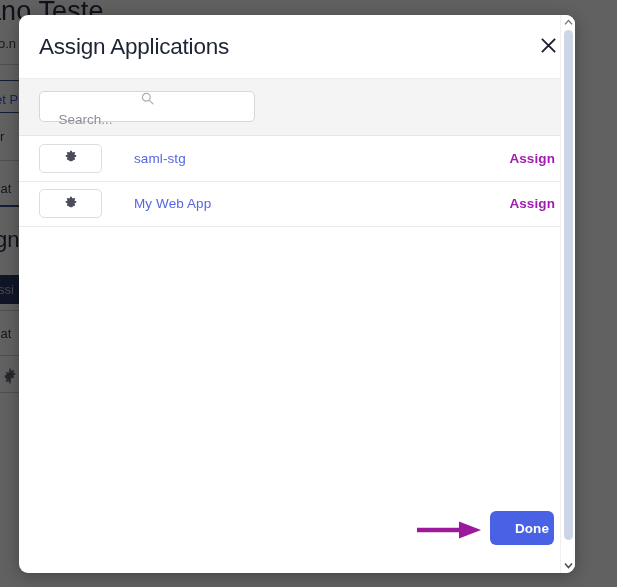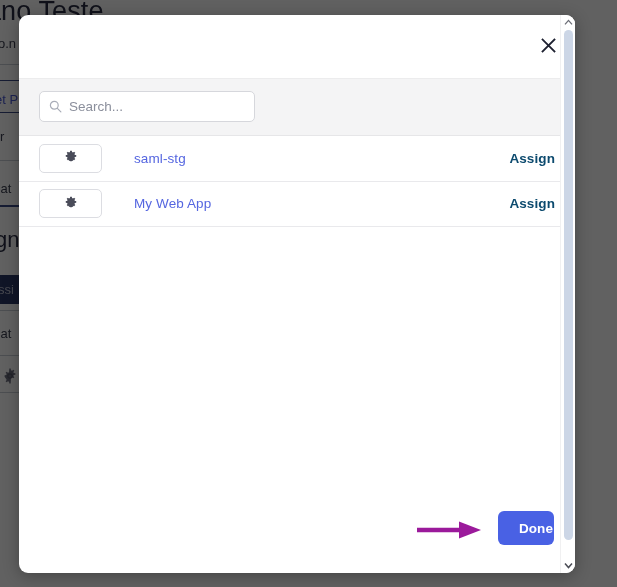--- a/index.html
+++ b/index.html
@@ -148,20 +148,21 @@
   .search-box {
     width: 216px;
     height: 31px;
     background: #ffffff;
     border: 1px solid #d6d7dc;
     border-radius: 5px;
     display: flex;
     align-items: center;
     padding: 0 9px;
     gap: 7px;
+    flex-direction: column;
   }
   .search-box svg { flex: 0 0 auto; display:block; }
   .search-box input {
     flex: 1 1 auto;
     border: none;
     outline: none;
     font-family: "Liberation Sans", sans-serif;
     font-size: 13.5px;
     color: #4c5161;
     background: transparent;
@@ -204,21 +205,21 @@
     cursor: pointer;
     letter-spacing: 0.1px;
   }
 
   .row-spacer { flex: 1 1 auto; }
 
   .assign-link {
     flex: 0 0 auto;
     font-size: 13.5px;
     font-weight: bold;
-    color: #0c4a6e;
+    color: #a21caf;
     cursor: pointer;
     position: relative;
     letter-spacing: 0.1px;
   }
 
   
   .annot-underline {
     position: absolute;
     left: 0;
     right: -5px;
@@ -233,21 +234,21 @@
     flex: 0 0 auto;
     position: relative;
     height: 76px;
     display: flex;
     align-items: center;
     justify-content: flex-end;
     padding: 0 21px 14px 0;
   }
 
   .done-btn {
-    width: 56px;
+    width: 64px;
     height: 34px;
     background: #4961e4;
     color: #ffffff;
     border: none;
     border-radius: 6px;
     font-family: "Liberation Sans", sans-serif;
     font-size: 13.5px;
     font-weight: bold;
     cursor: pointer;
     letter-spacing: 0.1px;
@@ -346,20 +347,21 @@
     </div>
 
     <div class="bg-hr-light" style="top:392px; width:140px;"></div>
   </div>
 
   <div class="scrim"></div>
 
   <div class="modal">
 
     <div class="modal-header">
+      <div class="modal-title">Assign Applications</div>
       <button class="close-btn" aria-label="Close">
         <svg width="15" height="15" viewBox="0 0 15 15">
           <path d="M1.6 1.6 L13.4 13.4 M13.4 1.6 L1.6 13.4" stroke="#1d2030" stroke-width="1.9" stroke-linecap="square" fill="none"></path>
         </svg>
       </button>
     </div>
 
     <div class="search-strip">
       <div class="search-box">
         <span>

